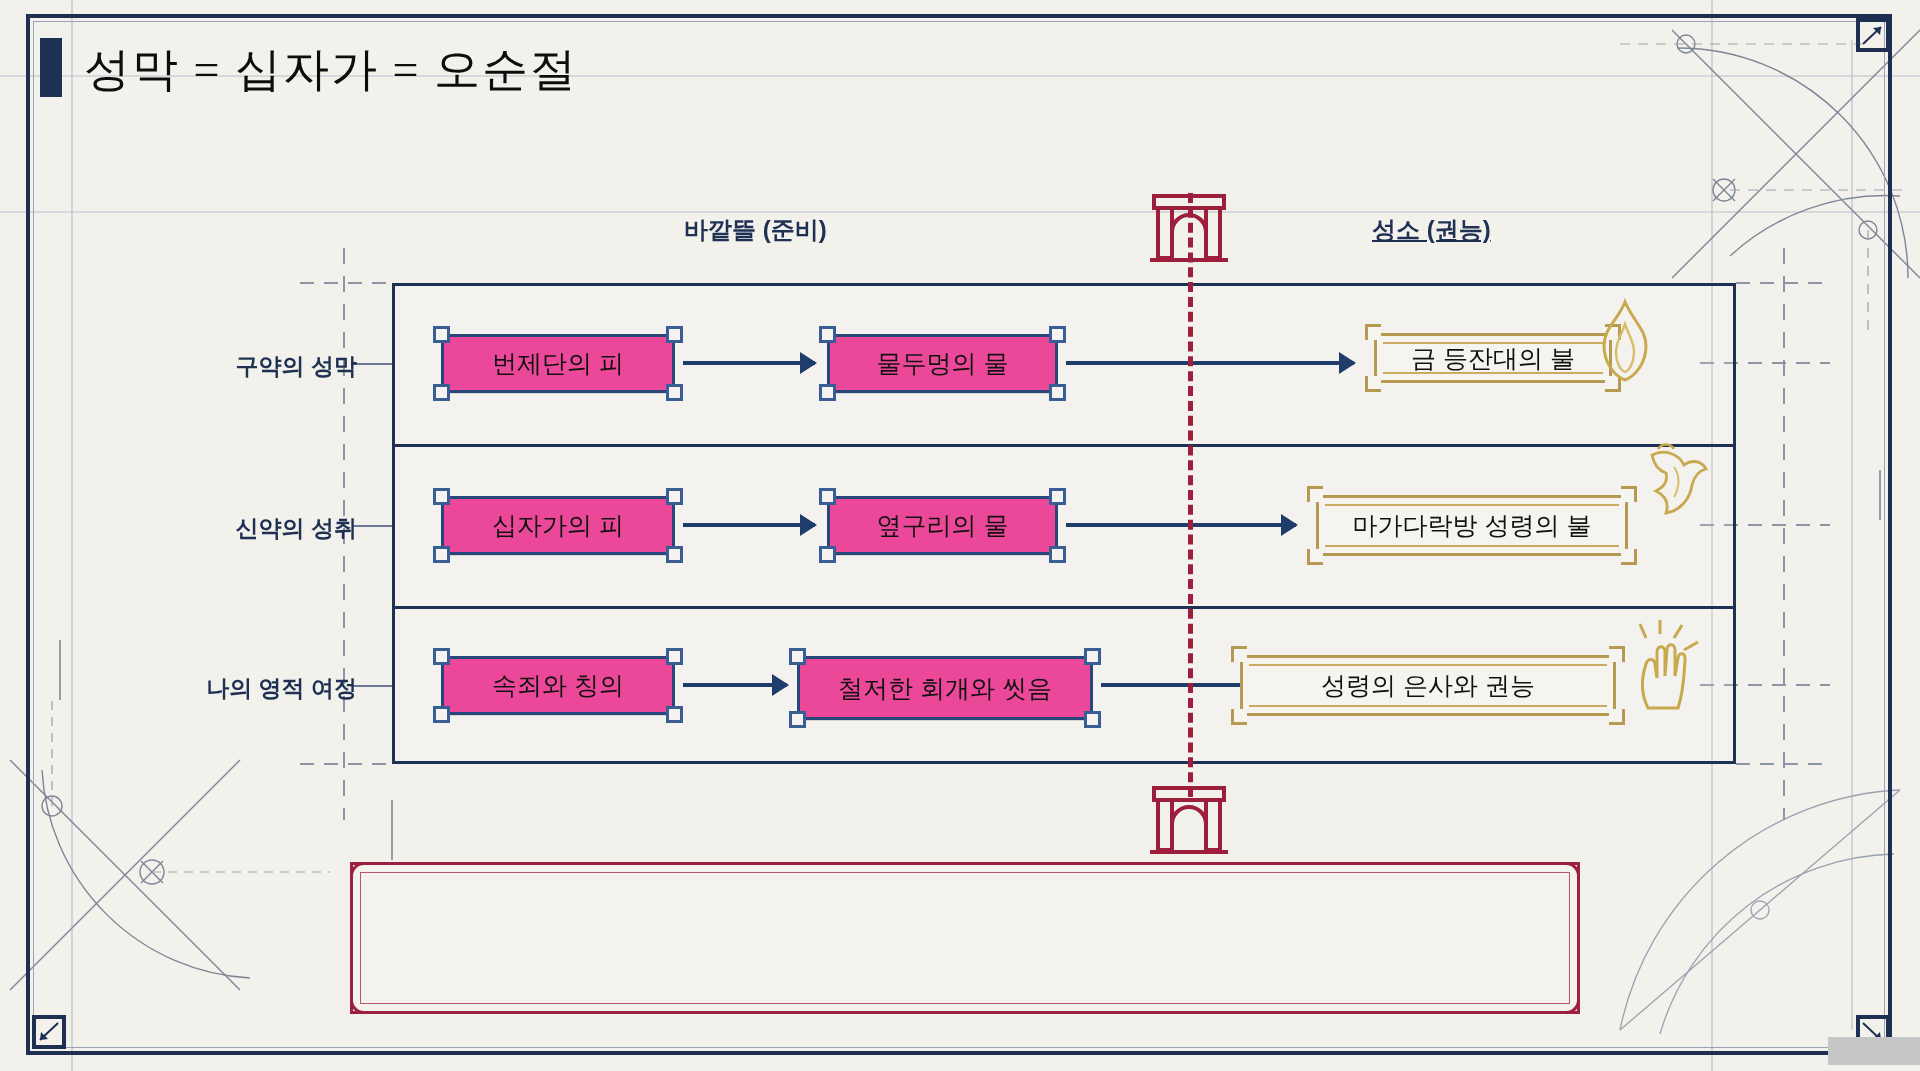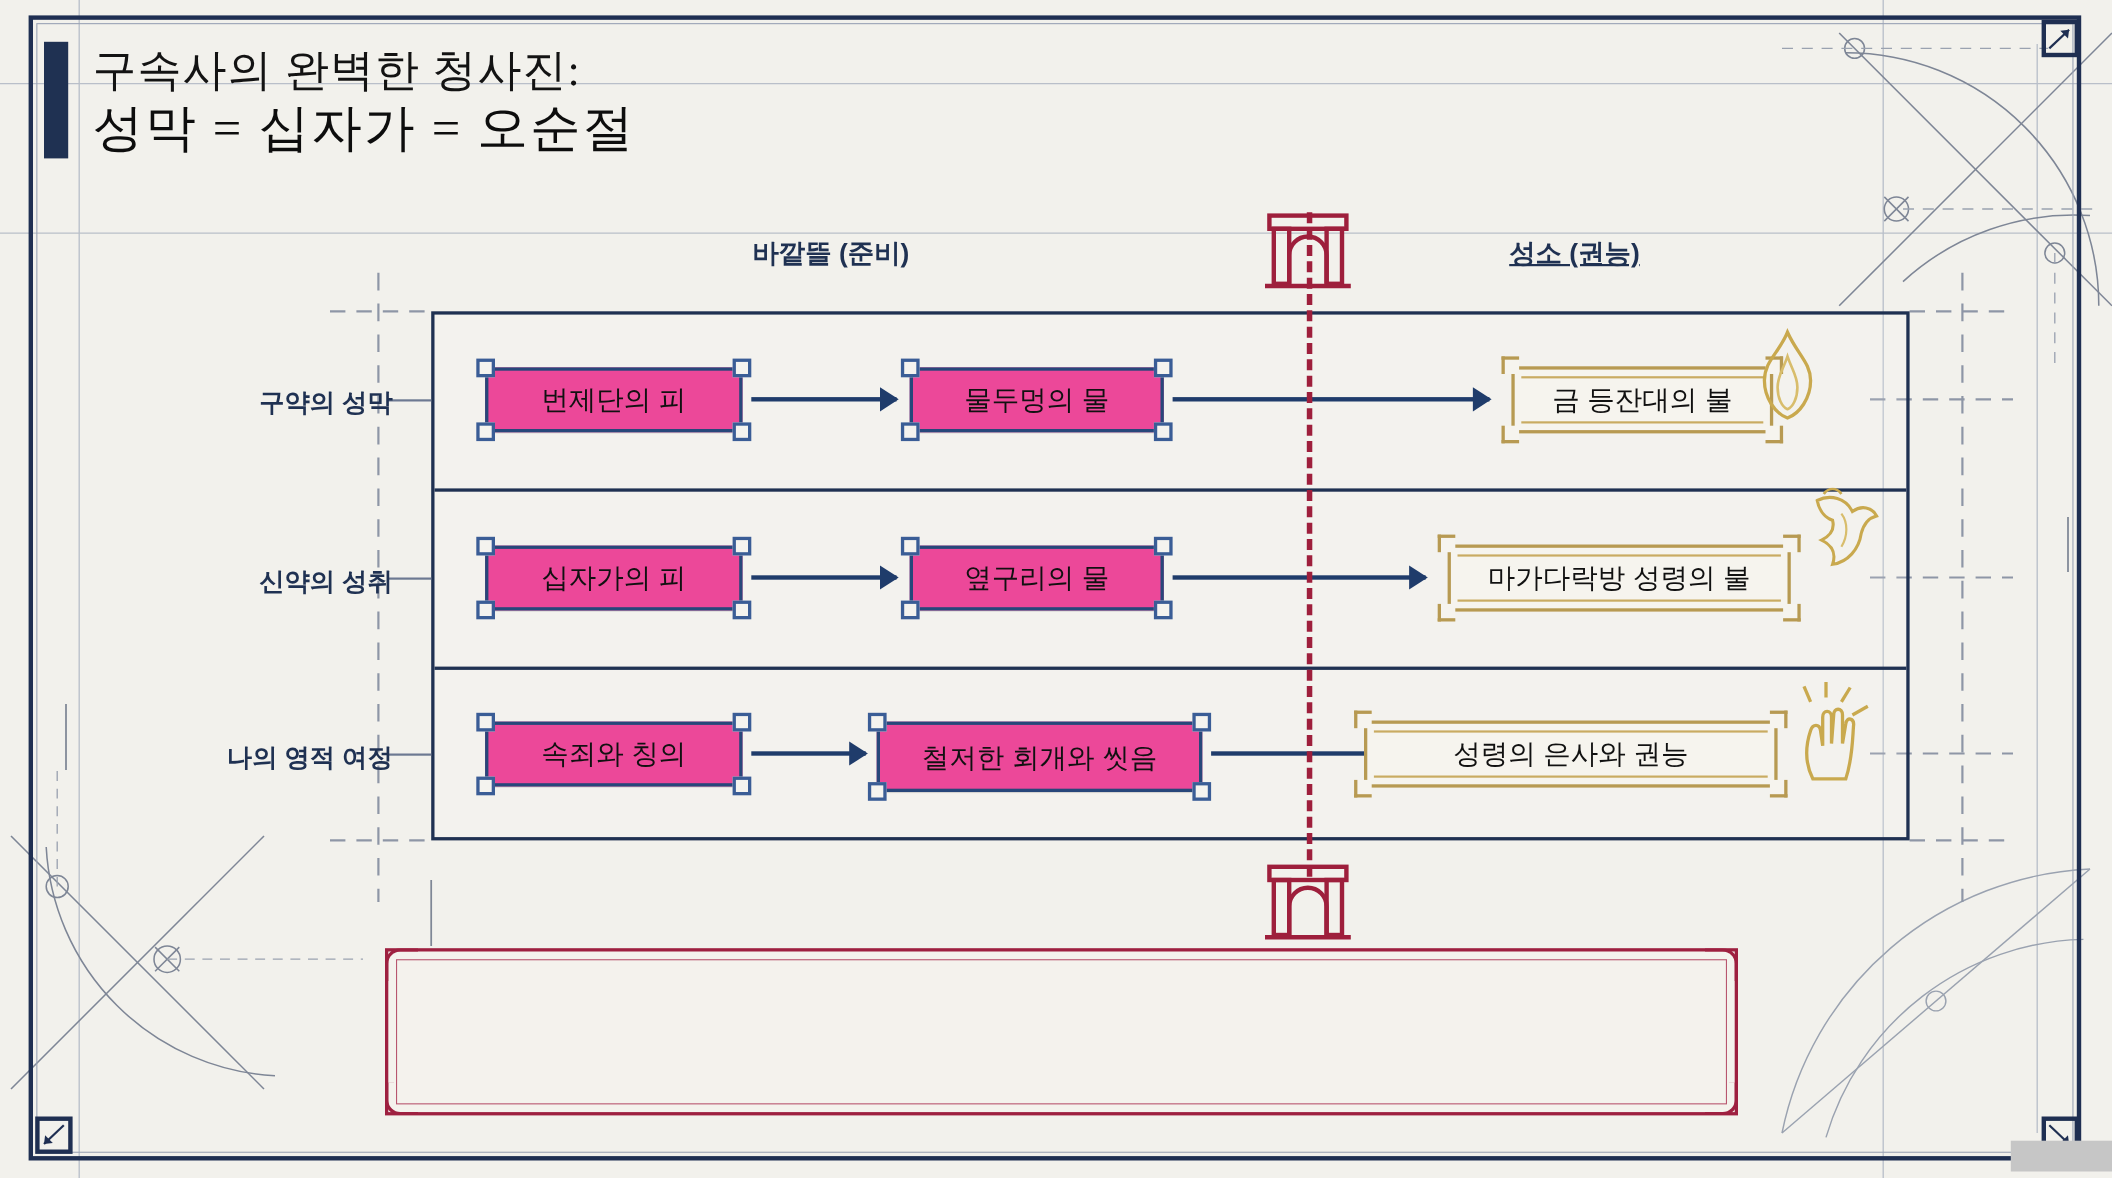--- a/index.html
+++ b/index.html
@@ -139,21 +139,21 @@
   .c0{ left:441px; width:234px; height:59px; }
   .col1a{ left:827px; width:231px; height:59px; }
   .col1b{ left:797px; width:296px; height:64px; }
 
   
   .r0{ top:334px; }
   .r1{ top:496px; }
   .r2{ top:656px; }
 
   
-  #g0{ left:1374px; width:238px; height:61px; top:333px; }
+  #g0{ left:1374px; width:238px; height:50px; top:333px; }
   #g1{ left:1316px; width:312px; height:61px; top:495px; }
   #g2{ left:1240px; width:376px; height:61px; top:655px; }
 
   
   .arrow{ position:absolute; z-index:6; height:4px; background:#1f3c6b; }
   .arrow::after{
     content:""; position:absolute; right:-2px; top:-9px;
     width:0; height:0;
     border-left:17px solid #1f3c6b;
     border-top:11px solid transparent;
@@ -304,21 +304,20 @@
 <div class="reg" id="reg-br">
   <svg width="26" height="26" viewBox="0 0 26 26">
     <line x1="3" y1="4" x2="21" y2="21" stroke="#1f2f52" stroke-width="2"></line>
     <path d="M21 21 L20 13 L13 20 Z" fill="#1f2f52"></path>
   </svg>
 </div>
 
 <div id="title-block">
   <div id="title-bar"></div>
   <div id="title-text">
-    <div id="title-line1">구속사의 완벽한 청사진:</div>
     <div id="title-line2">성막 = 십자가 = 오순절</div>
   </div>
 </div>
 
 <div class="col-header" id="hdr-outer">바깥뜰 (준비)</div>
 <div class="col-header" id="hdr-holy">성소 (권능)</div>
 
 <div class="row-label" id="lbl0">구약의 성막</div>
 <div class="row-label" id="lbl1">신약의 성취</div>
 <div class="row-label" id="lbl2">나의 영적 여정</div>

